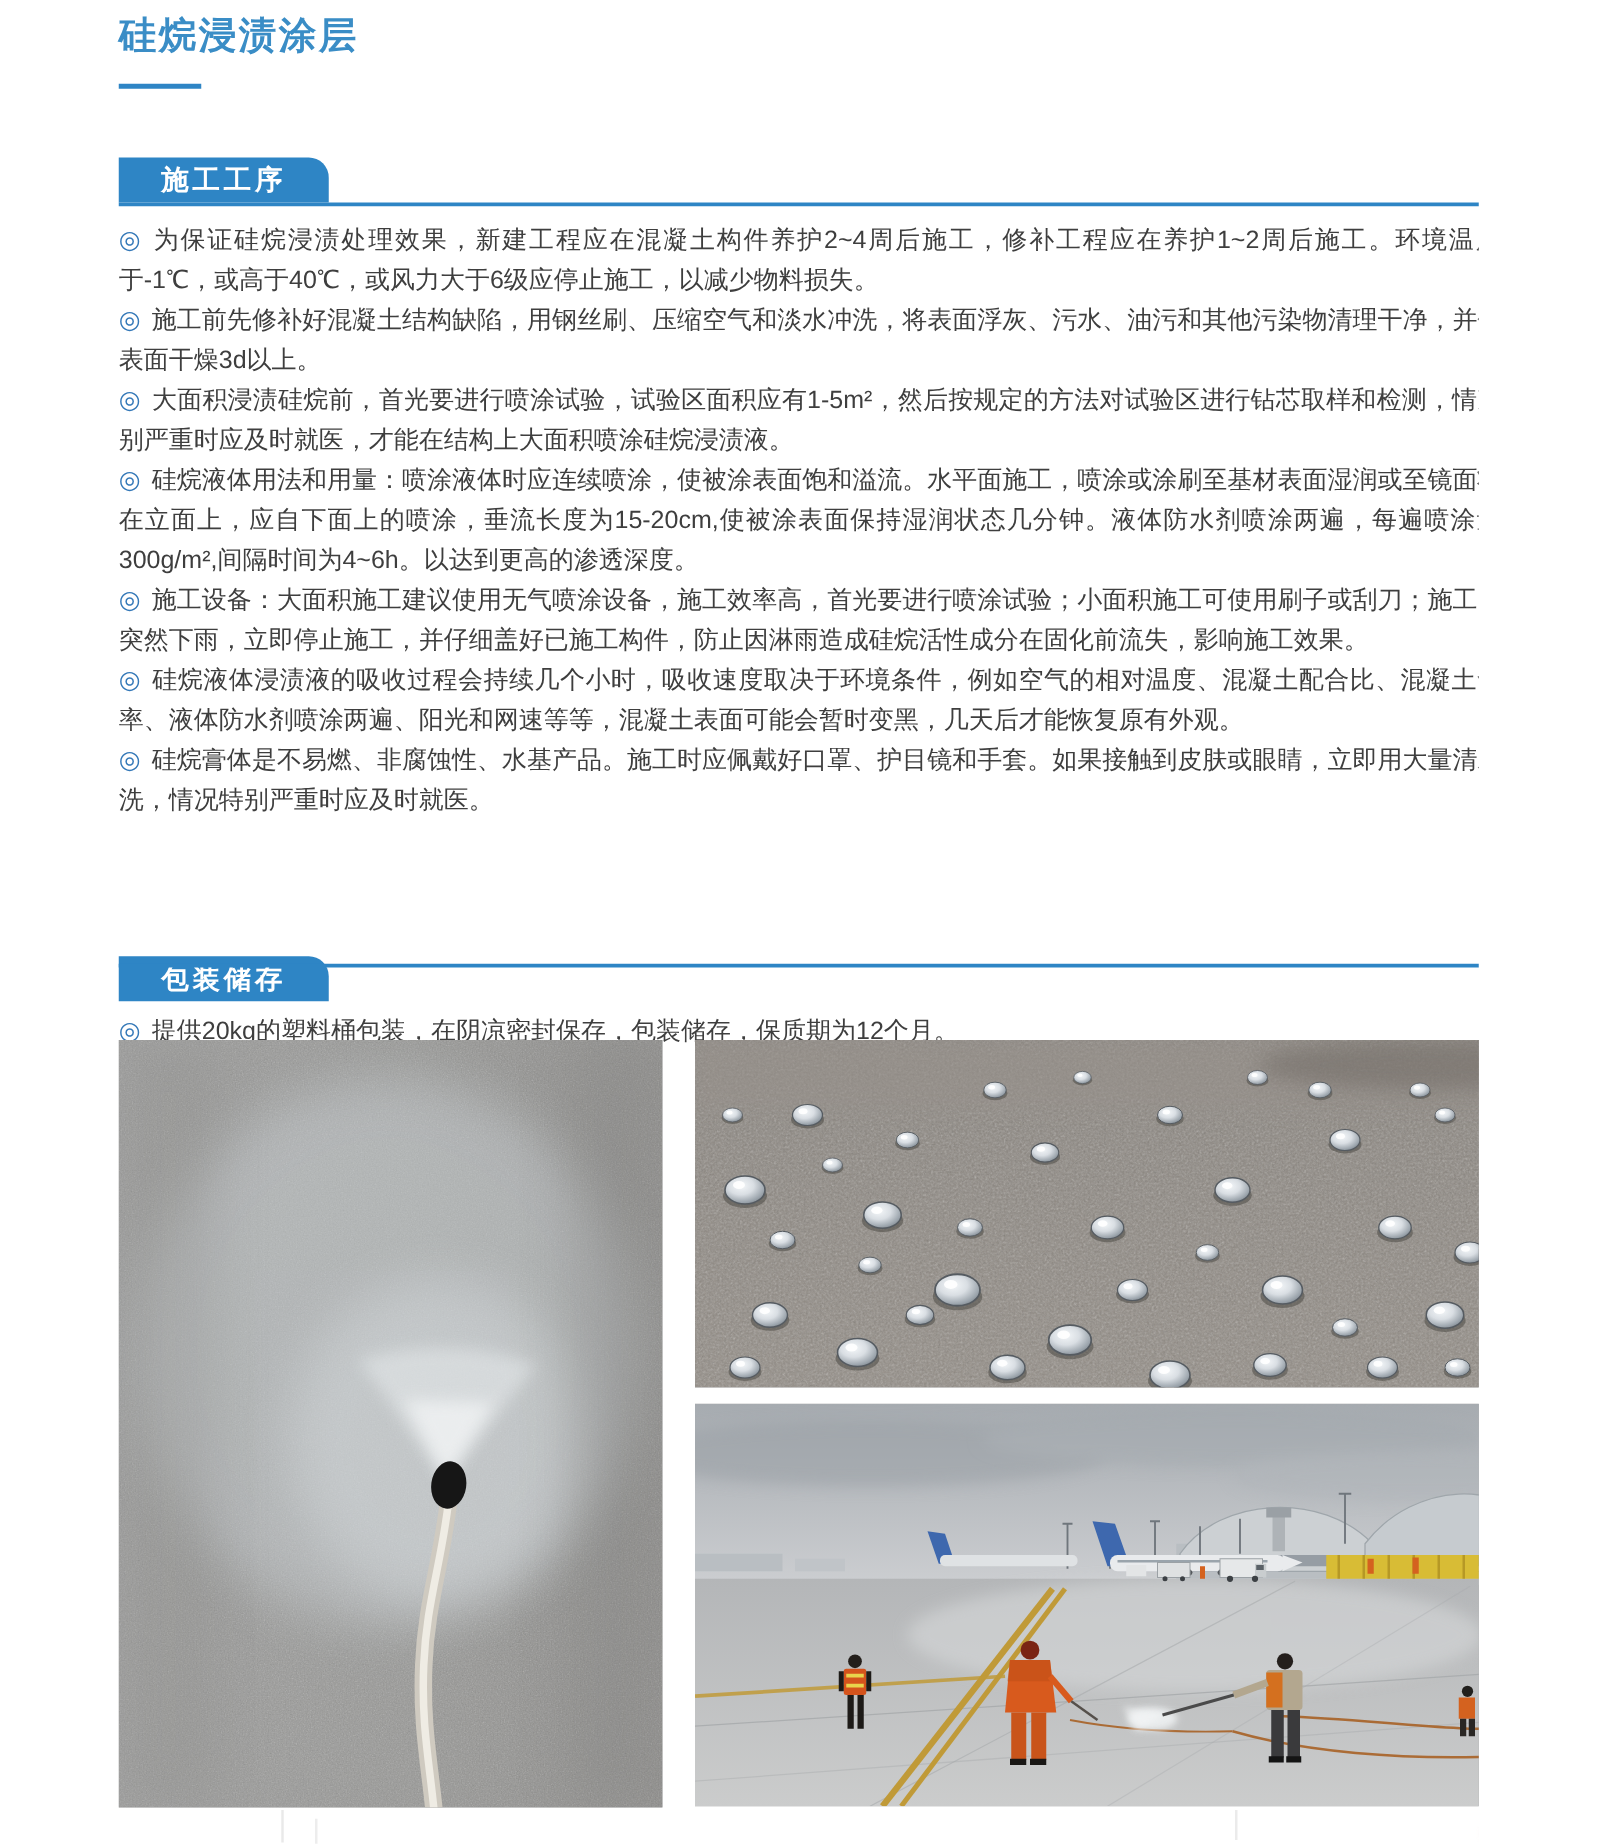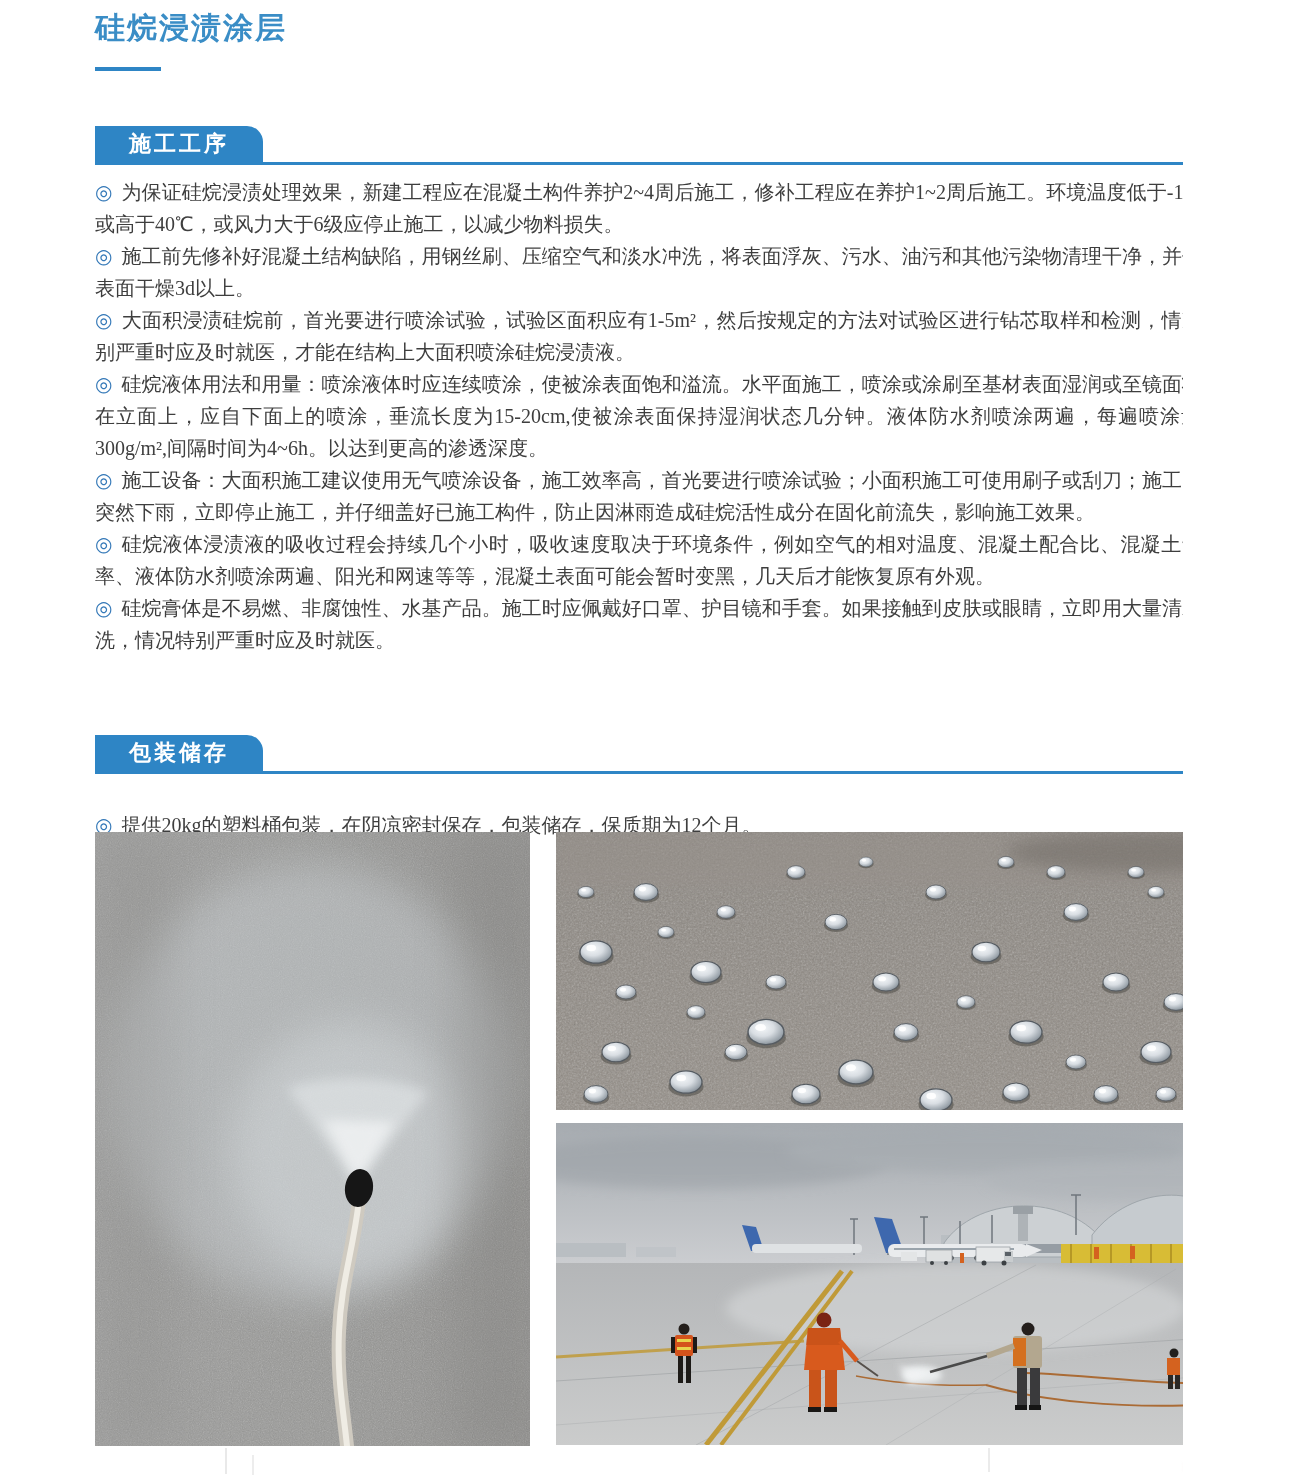--- a/index.html
+++ b/index.html
@@ -1,24 +1,24 @@
 <!DOCTYPE html>
 <html><head>
 <meta charset="utf-8">
 <style>
   html,body{margin:0;padding:0;background:#fff;}
   .page{position:relative;width:1183px;height:1476px;background:#ffffff;overflow:hidden;
-        font-family:Liberation Serif, serif;}
+        font-family:Liberation Sans, sans-serif;}
   .title{position:absolute;left:95px;top:8px;margin:0;font-size:30px;font-weight:700;
          color:#3a8dc6;letter-spacing:2px;}
   .title-underline{position:absolute;left:95px;top:67px;width:66px;height:4px;background:#2e85c5;}
   .badge{position:absolute;left:95px;height:36px;line-height:36px;background:#2e85c5;color:#fff;
          font-size:22px;font-weight:700;letter-spacing:3px;padding:0 34px;border-radius:0 16px 0 0;}
   .badge1{top:126px;}
-  .badge2{top:735px;}
+  .badge2{top:765px;}
   .rule{position:absolute;left:95px;width:1127px;height:3px;background:#2e85c5;}
   .rule1{top:162px;}
   .rule2{top:771px;}
   .textblock{position:absolute;left:95px;width:1127px;font-size:20px;line-height:32px;
              color:#3e3e3e;text-align:justify;}
   .tb1{top:176px;}
   .tb2{top:782px;margin-top:27px;}
   .para{margin:0;}
   .bullet{color:#3579b8;margin-right:9px;}
   .photo{position:absolute;margin:0;overflow:hidden;background:#9a9a9a;}

